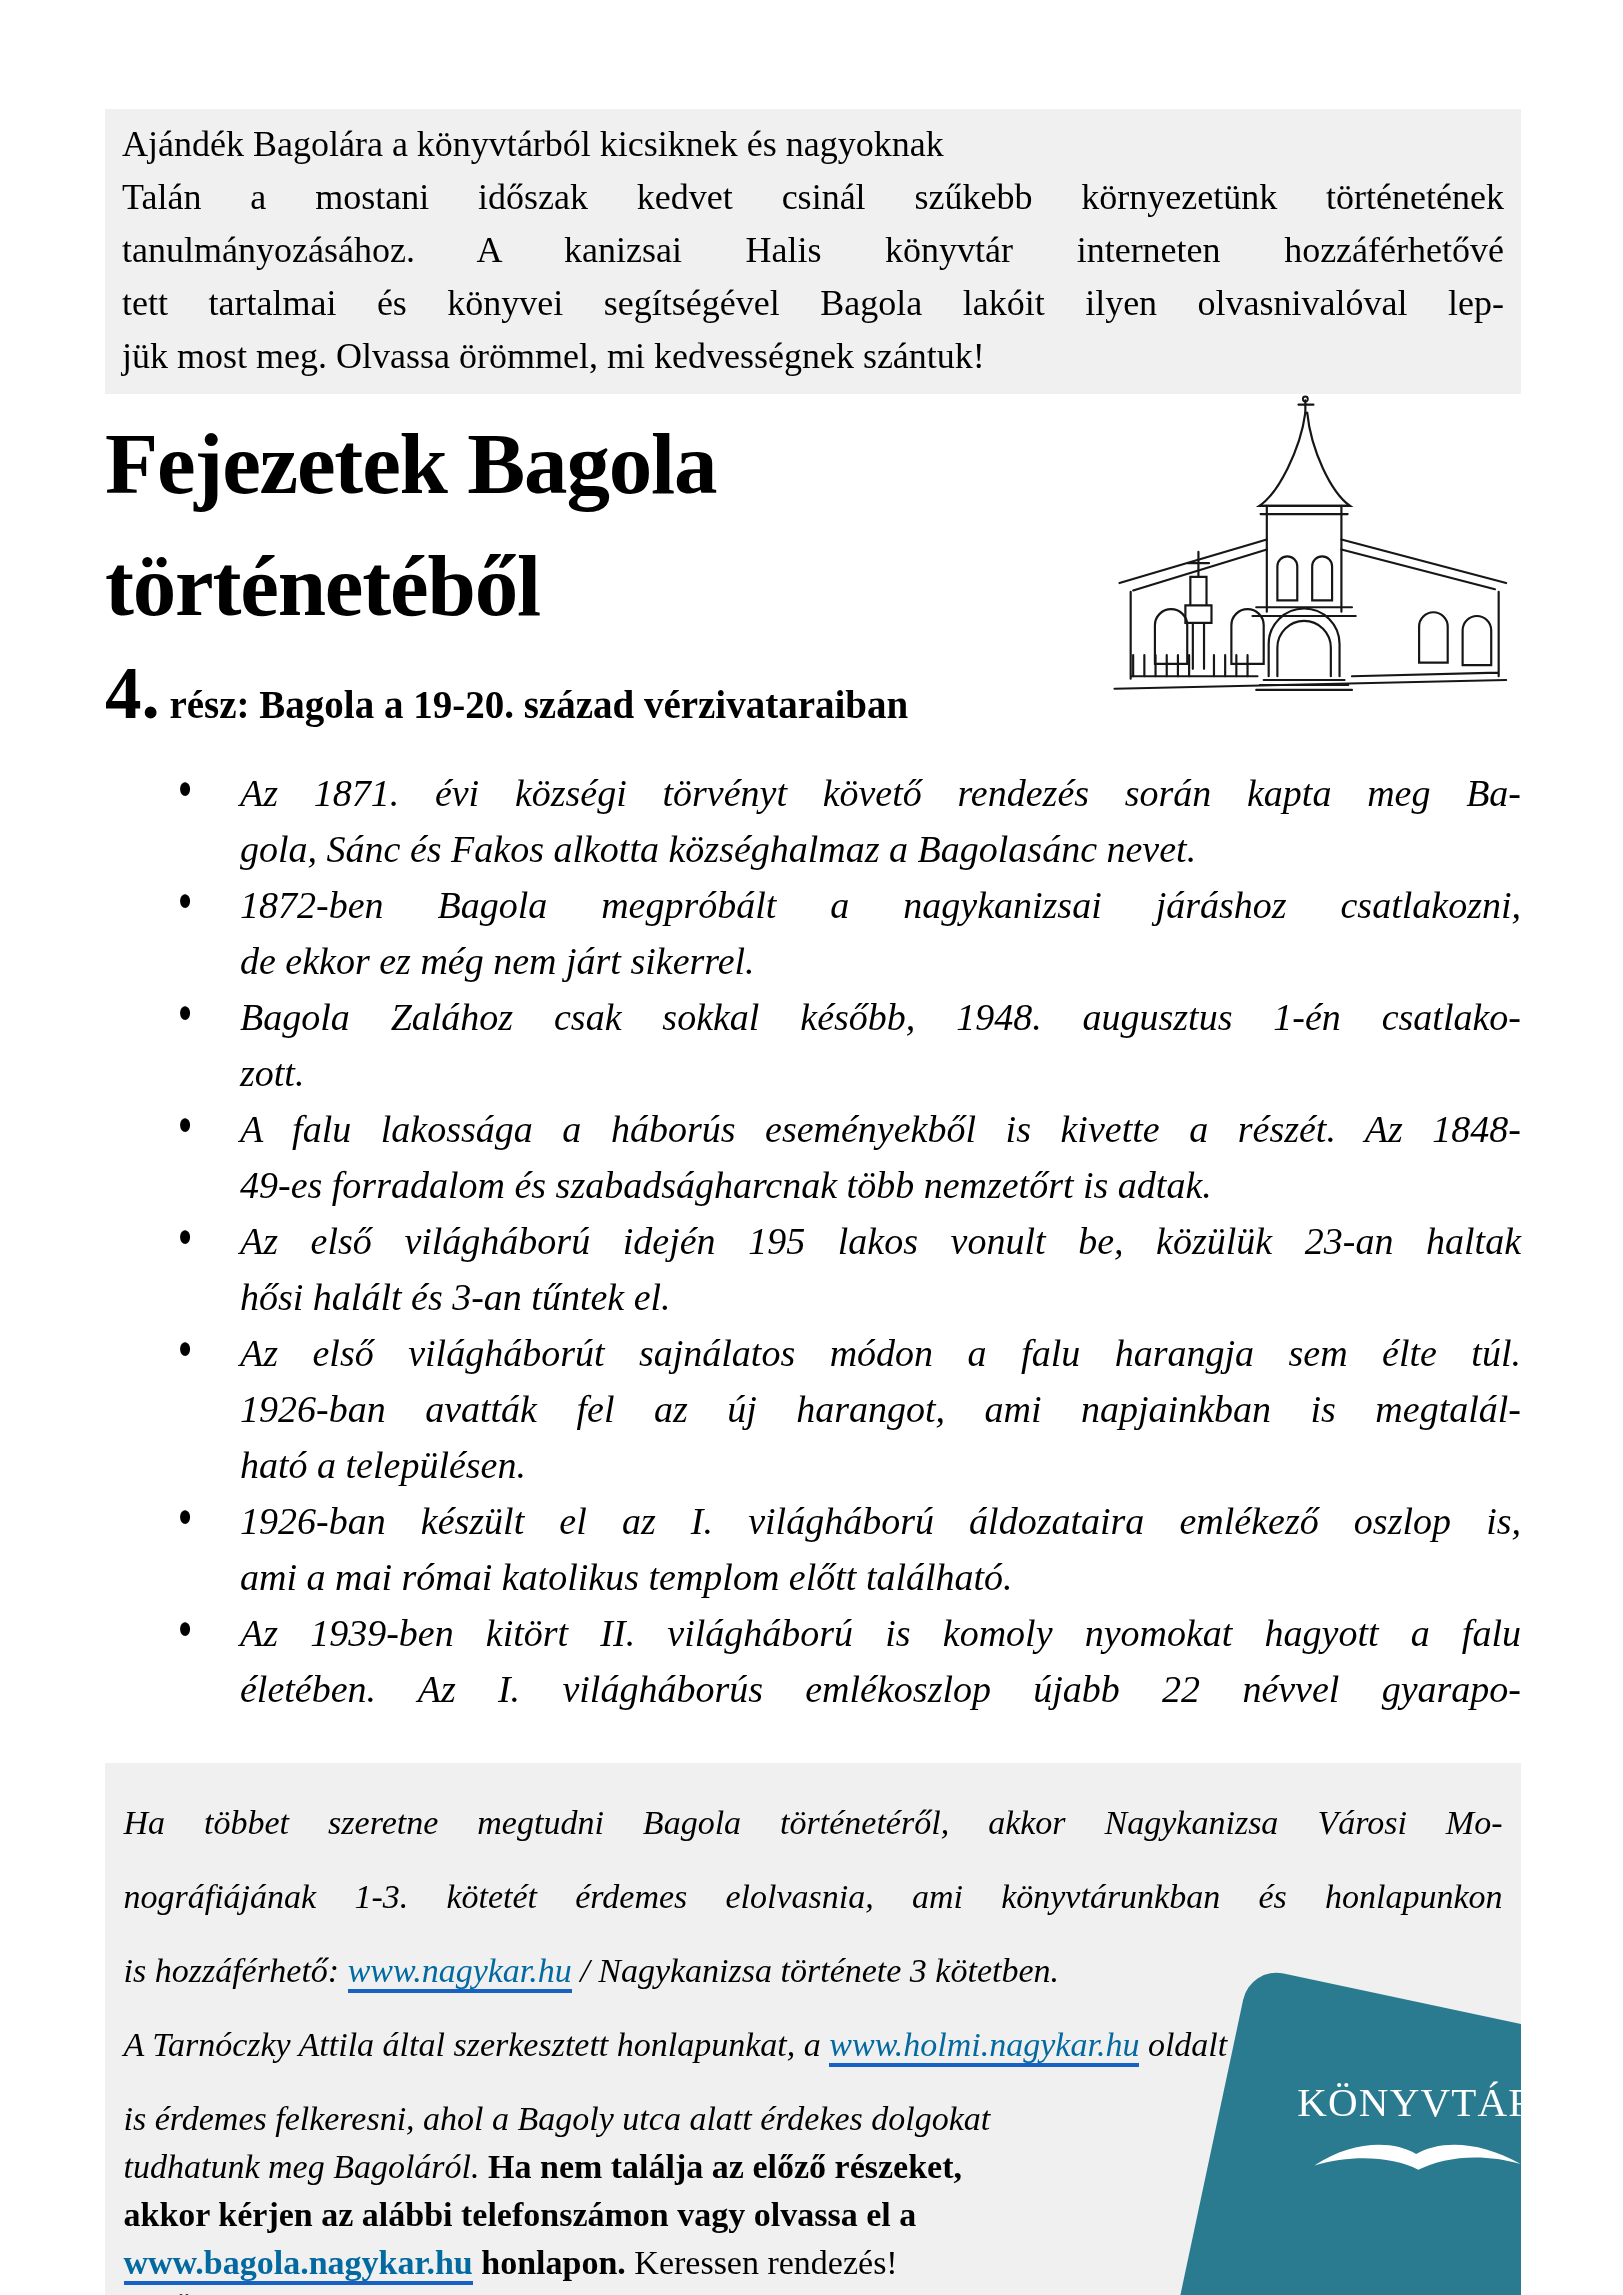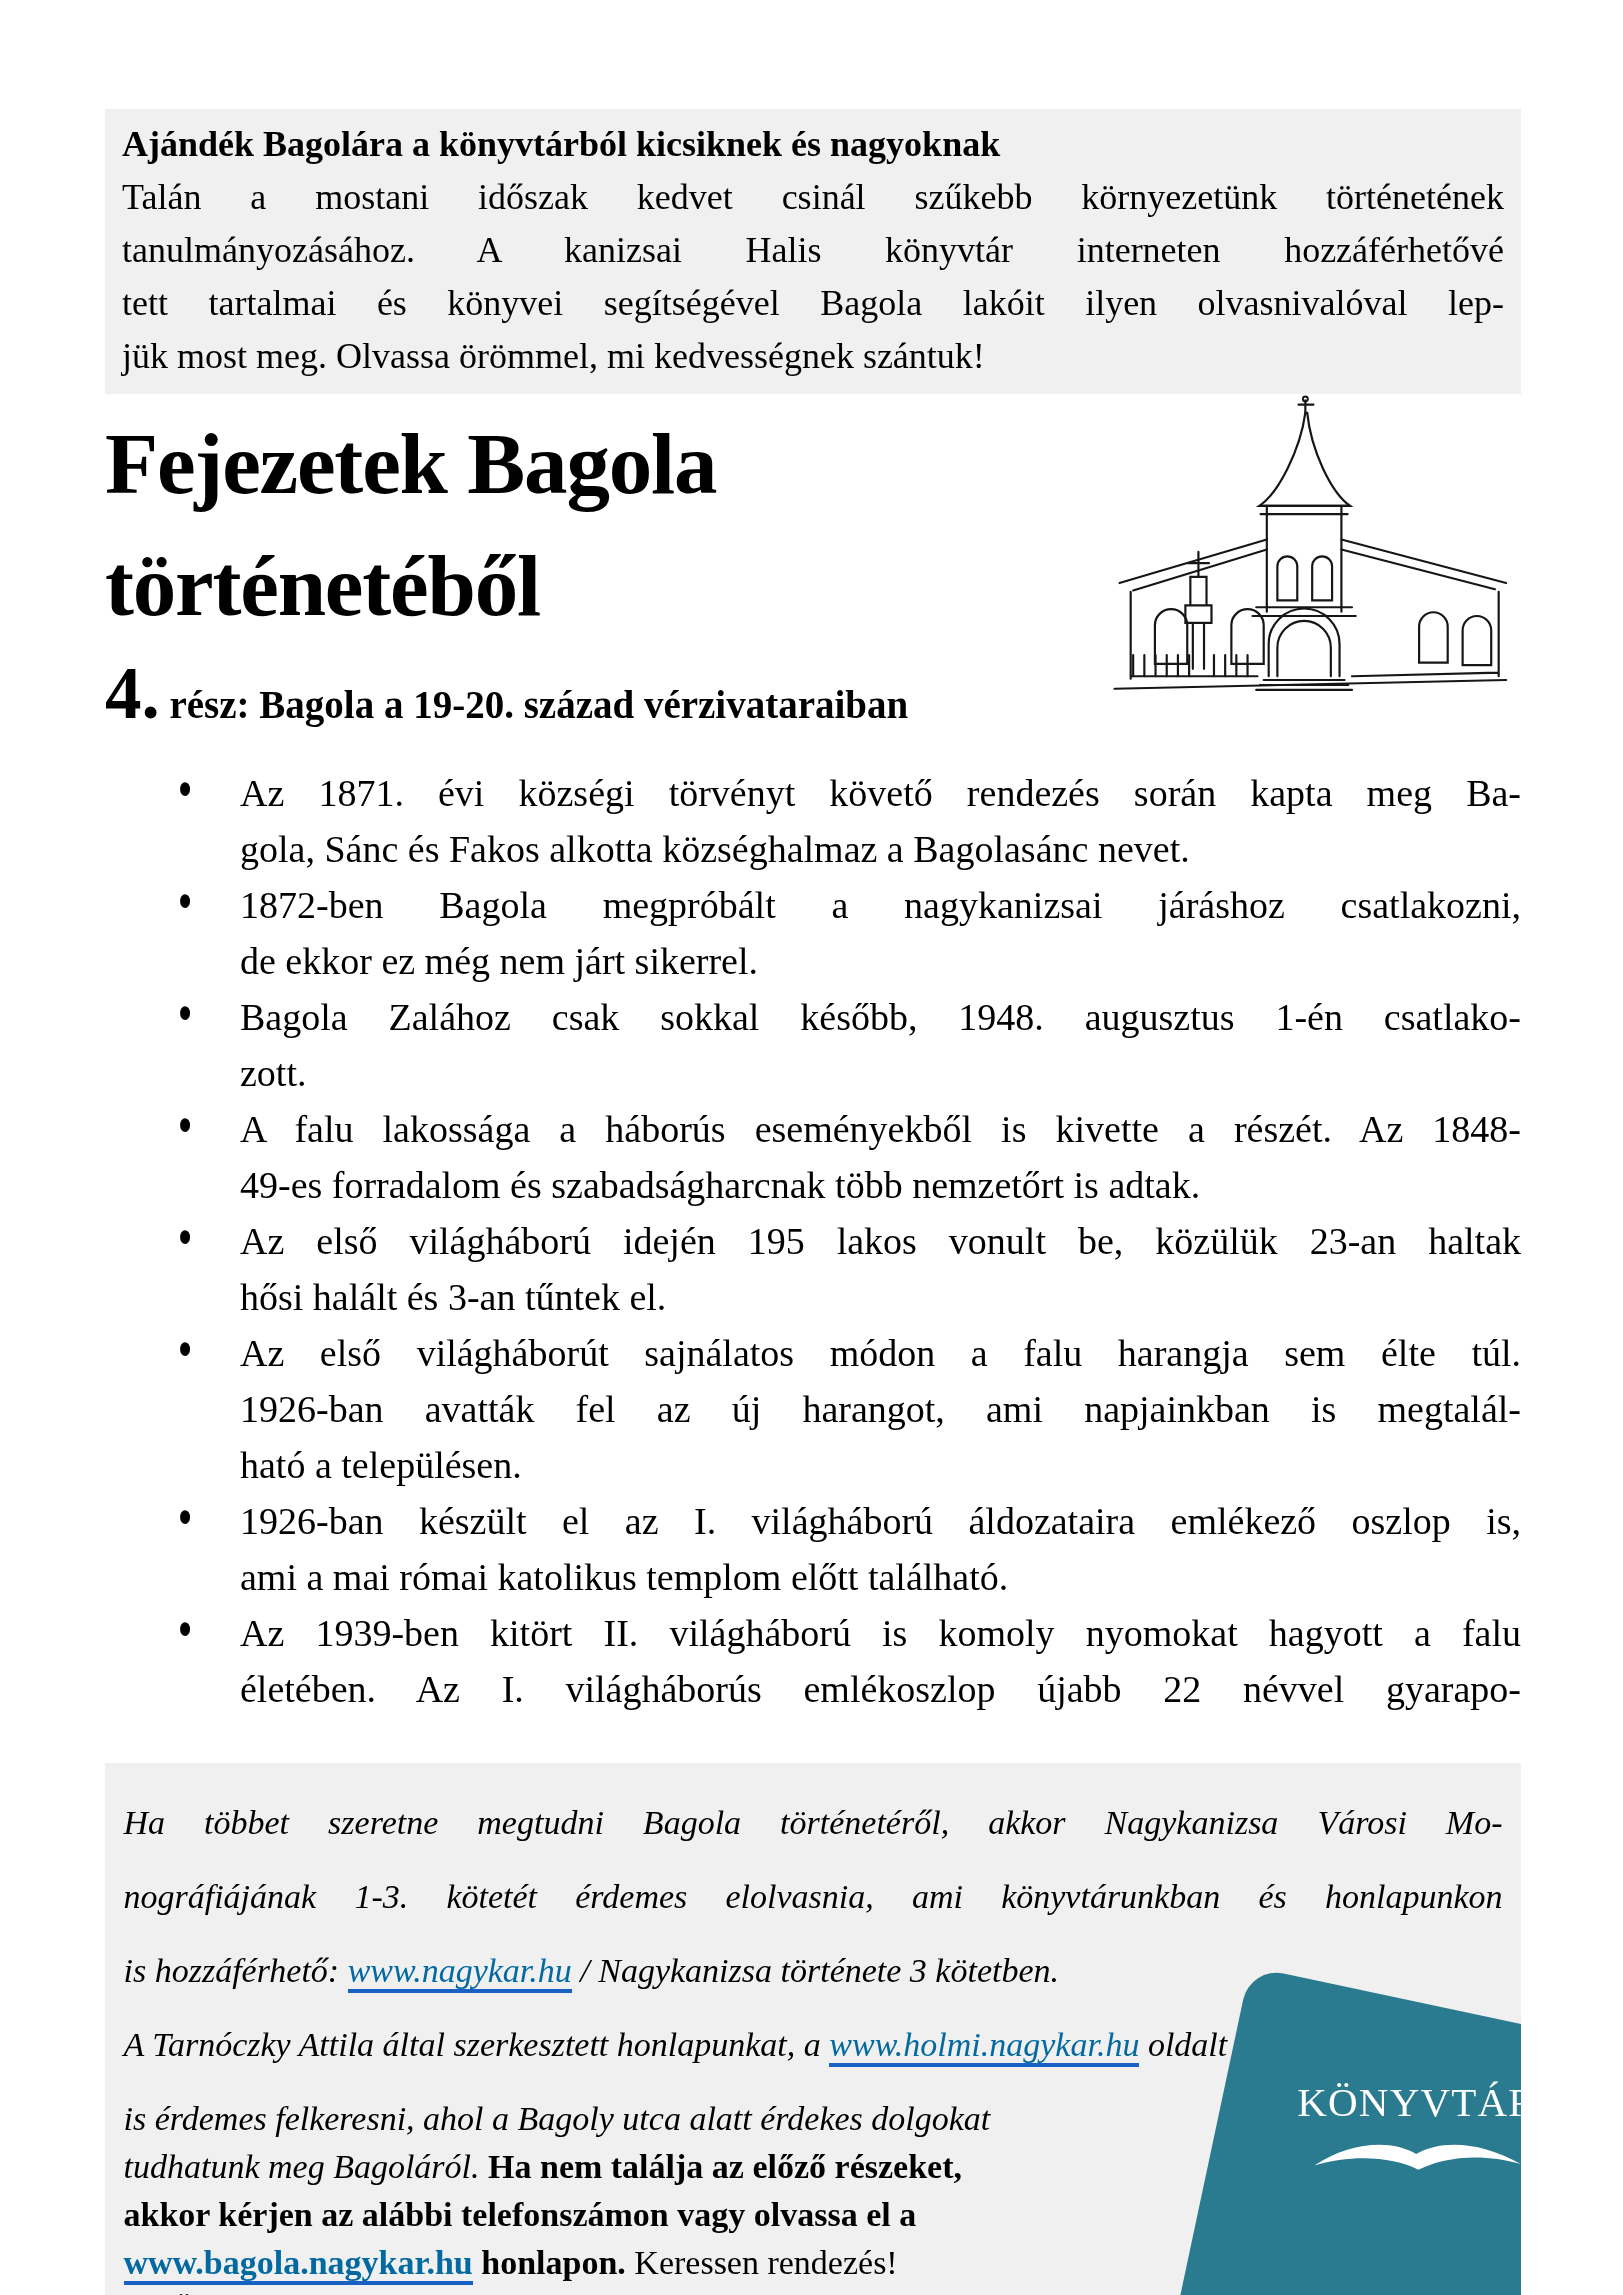--- a/index.html
+++ b/index.html
@@ -7,40 +7,40 @@
     width:1624px; height:2295px; background:#ffffff; color:#000;
     font-family:"Liberation Serif","DejaVu Serif",serif;
     -webkit-font-smoothing:antialiased;
   }
   .page { position:relative; padding:109px 103px 0 105px; box-sizing:border-box; }
 
   .box { background:#f0f0f0; }
 
   
   .intro { padding:8.6px 17px 11px 17px; }
-  .intro-h { font-weight:bold; font-size:36px; line-height:53px; }
+  .intro-h { font-weight:normal; font-size:36px; line-height:53px; }
   .intro-l { font-size:36px; line-height:53px; }
   .j { text-align:justify; text-align-last:justify; -moz-text-align-last:justify; }
 
   
   .title-area { position:relative; margin-top:9.8px; }
   .title-line { font-weight:bold; font-size:87px; line-height:122px; letter-spacing:-1.2px; }
   .church { position:absolute; top:-8.6px; right:-9.8px; width:460px; height:299px; }
   .church path, .church line, .church rect { stroke:#161616; fill:none; stroke-width:3.5; stroke-linecap:round; }
 
   
   .part-line { margin-top:3.7px; line-height:86px; white-space:nowrap; }
   .part-num { font-weight:bold; font-size:73px; }
   .part-rest { font-weight:bold; font-size:39px; }
 
   
   .bullets { margin-top:7.4px; }
   .bullet { position:relative; padding-left:135px; }
   .bmark { position:absolute; left:73px; top:8.6px; font-size:23.4px; transform:scaleY(1.35); }
-  .bl { font-size:38px; line-height:56px; }
+  .bl { font-style:italic; font-size:38px; line-height:56px; }
   .bl.last { text-align:left; white-space:nowrap; }
 
   
   .footer { margin-top:46px; padding:9.8px 18.5px 12.3px 18.5px; position:relative; overflow:hidden; }
   .fl { position:relative; z-index:2; font-size:34px; line-height:48px; }
   .it { font-style:italic;margin-top:26px; }
   .b  { font-weight:bold; }
   .up { font-style:normal; }
   .narrow { white-space:nowrap; max-width:1022px; overflow:visible; }
   .lnk { color:#0369a1; text-decoration:none; border-bottom:4.3px solid #1661c1; cursor:pointer; }

